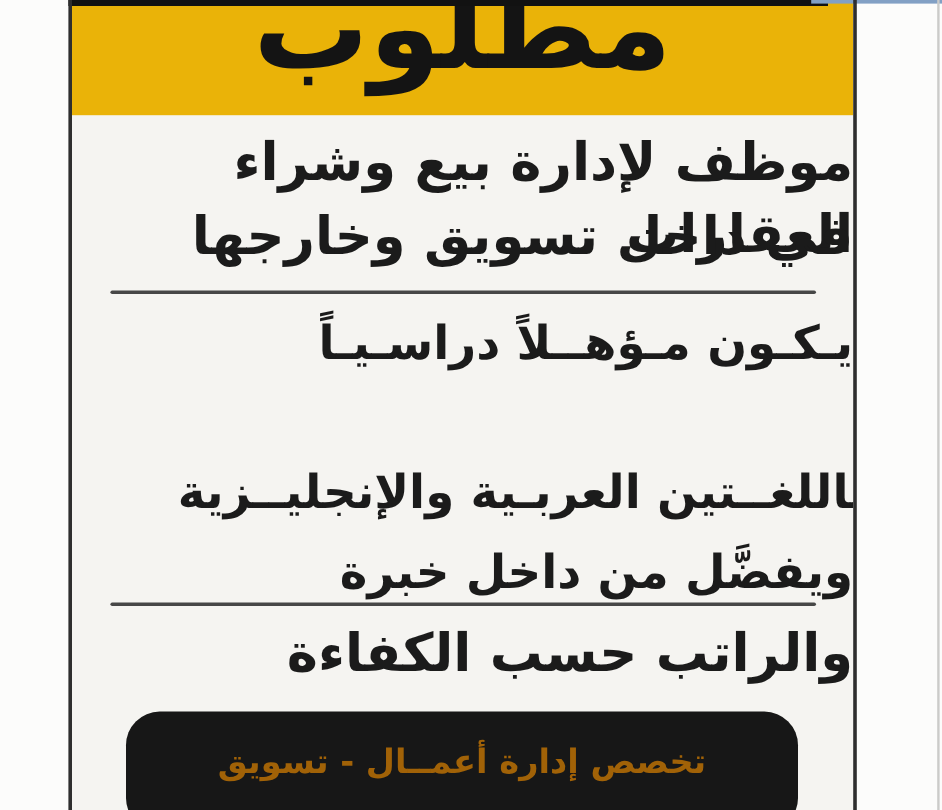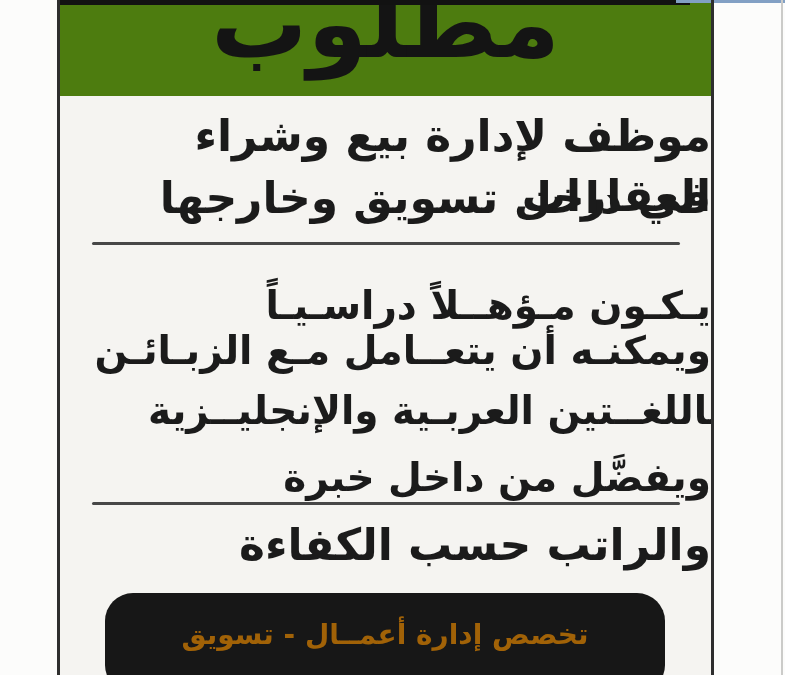--- a/index.html
+++ b/index.html
@@ -38,21 +38,21 @@
     position: absolute;
     left: 60px; top: 0;
     width: 651px; height: 675px;
     background: #f5f4f1;
     overflow: hidden;
   }
   .ad-header {
     position: absolute;
     left: 0; top: 0;
     width: 651px; height: 96px;
-    background: #4d7c0f;
+    background: #eab308;
     overflow: hidden;
   }
   .ad-title {
     position: absolute;
     left: 0; top: -26px;
     width: 100%;
     text-align: center;
     font-size: 96px;
     font-weight: 700;
     color: #141414;
@@ -78,21 +78,21 @@
     left: 0;
     width: 651px;
     text-align: right;
     direction: rtl;
     color: #1b1b1b;
     font-weight: 700;
   }
   .position-line1 { top: 106px; font-size: 44px; line-height: 60px; }
   .position-line2 { top: 168px; font-size: 44px; line-height: 60px; }
   .req-line  { font-size: 39px; line-height: 58px; }
-  .req-1 { top: 258px; margin-top: 19px; }
+  .req-1 { top: 258px; }
   .req-2 { top: 322px; }
   .req-3 { top: 382px; padding-left: 12px; }
   .req-4 { top: 449px; }
   .salary-line { top: 514px; font-size: 44px; line-height: 62px; }
   .separator {
     position: absolute;
     left: 32px;
     width: 588px;
     height: 3px;
     background: #474747;
@@ -130,21 +130,20 @@
     </div>
 
     <div class="ad-line position-line1">موظف لإدارة بيع وشراء العقارات</div>
 
     <div class="ad-line position-line2">في داخل تسويق وخارجها</div>
 
     <div class="separator sep-1"></div>
 
     <div class="ad-line req-line req-1">يـكـون مـؤهــلاً دراسـيـاً</div>
 
-    <div class="ad-line req-line req-2">ويمكنـه أن يتعــامل مـع الزبـائـن</div>
 
     <div class="ad-line req-line req-3">باللغــتين العربـية والإنجليــزية</div>
 
     <div class="ad-line req-line req-4">ويفضَّل من داخل خبرة</div>
 
     <div class="separator sep-2"></div>
 
     <div class="ad-line salary-line">والراتب حسب الكفاءة</div>
 
     <div class="specialty-badge">

